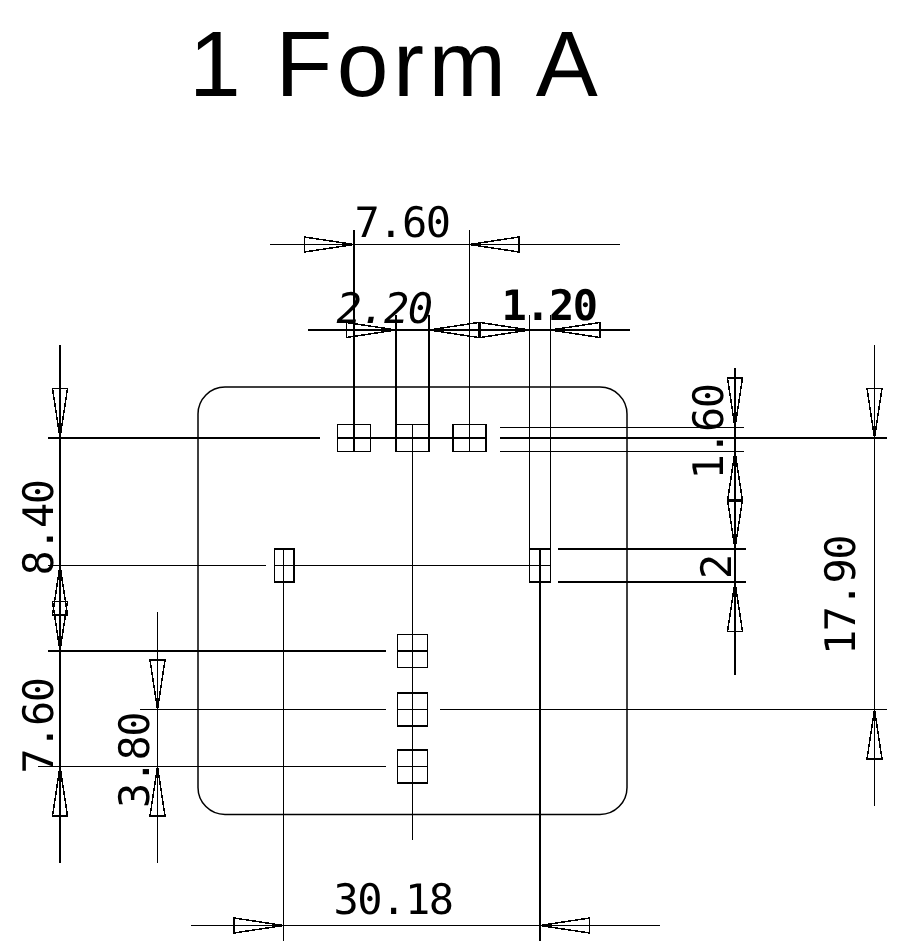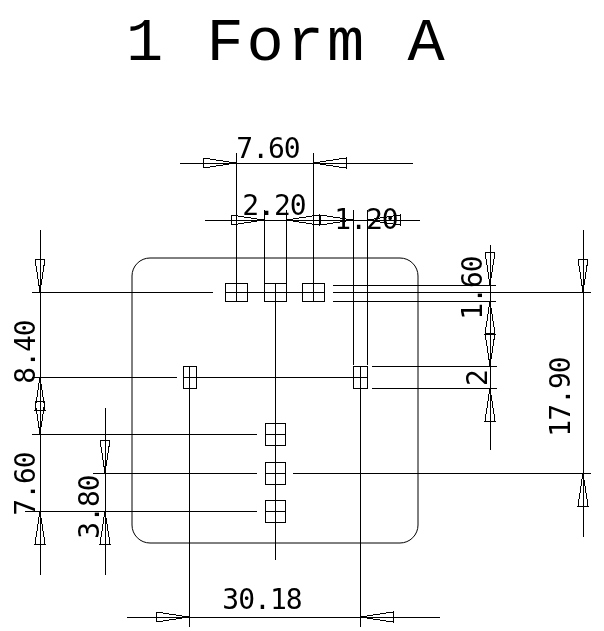--- a/index.html
+++ b/index.html
@@ -6,21 +6,21 @@
   #canvas{
     position:relative;
     width:604px;height:631px;
     background:#ffffff;
     font-family:"DejaVu Sans Mono","Liberation Mono",monospace;
     color:#000;
     overflow:hidden;
   }
   #drawing-title{
     position:absolute;left:126px;top:8px;
-    font-family:Liberation Mono, monospace;
+    font-family:Liberation Sans, sans-serif;
     font-weight:200;font-size:62px;letter-spacing:3px;
     color:#000;white-space:nowrap;
   }
   svg{position:absolute;left:0;top:0;}
   .dim-label{
     position:absolute;
     font-size:28px;font-weight:200;line-height:1;
     white-space:nowrap;letter-spacing:-1px;
     transform:translate(-50%,-50%);
   }
@@ -130,22 +130,22 @@
       <polygon points="490,366 485,333 495,333"></polygon>
       <polygon points="490,388 485,421 495,421"></polygon>
       <polygon points="583,292 578,259 588,259"></polygon>
       <polygon points="583,473 578,506 588,506"></polygon>
       <polygon points="189,617 156,612 156,622"></polygon>
       <polygon points="360,617 393,612 393,622"></polygon>
     </g>
   </svg>
 
   <div class="dim-label" style="left:268px;top:149px;">7.60</div>
-  <div class="dim-label" style="left:274px;top:206px;">2.20</div>
-  <div class="dim-label" style="left:366px;top:220px;">1.20</div>
+  <div class="dim-label" style="left:256px;top:206px;font-style:italic;">2.20</div>
+  <div class="dim-label" style="left:366px;top:204px;font-weight:bold;">1.20</div>
   <div class="dim-label vert" style="left:26px;top:352px;">8.40</div>
   <div class="dim-label vert" style="left:26px;top:484px;">7.60</div>
   <div class="dim-label vert" style="left:90px;top:507px;">3.80</div>
   <div class="dim-label vert" style="left:473px;top:288px;">1.60</div>
   <div class="dim-label vert" style="left:478px;top:378px;">2</div>
   <div class="dim-label vert" style="left:561px;top:397px;">17.90</div>
   <div class="dim-label" style="left:262px;top:600px;">30.18</div>
 
 </div>
 

